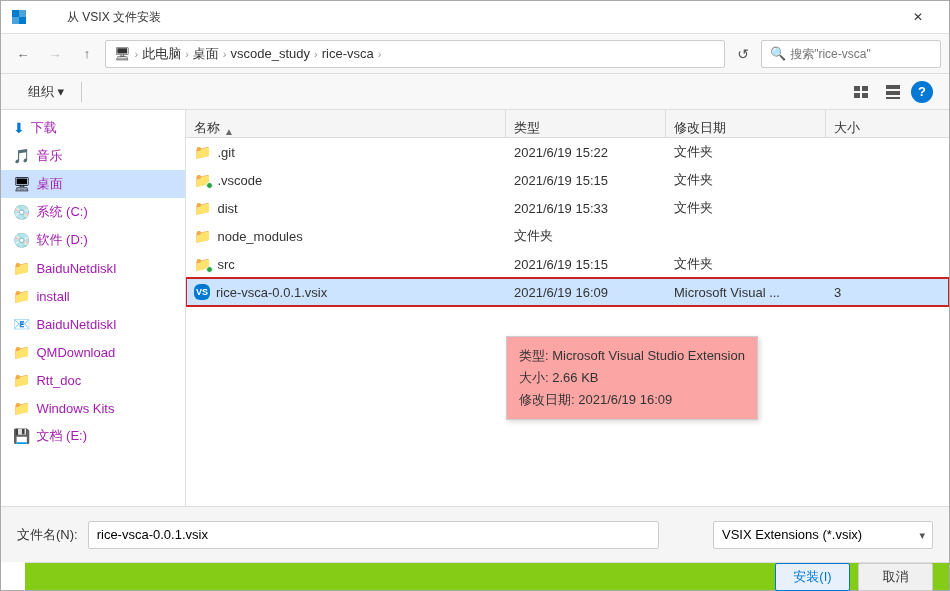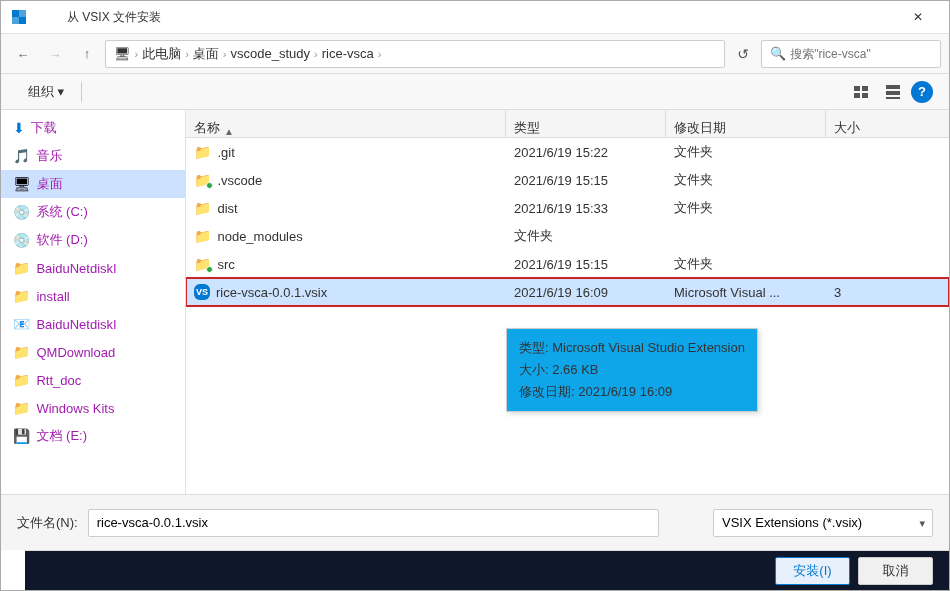--- a/index.html
+++ b/index.html
@@ -272,23 +272,23 @@
     }
     .file-cell.name { width: 320px; gap: 6px; }
     .file-cell.date { width: 160px; }
     .file-cell.type { width: 160px; }
     .file-cell.size { width: 80px; }
     .file-icon { font-size: 14px; flex-shrink: 0; }
 
     
     .tooltip {
       position: absolute;
-      top: 218px;
+      top: 226px;
       left: 320px;
-      background: #0ea5e9;
+      background: #fca5a5;
       border: 1px solid #ccc;
       padding: 8px 12px;
       font-size: 13px;
       color: #333;
       line-height: 1.7;
       box-shadow: 2px 2px 5px rgba(0,0,0,0.15);
       z-index: 10;
       white-space: nowrap;
     }
 
@@ -345,28 +345,28 @@
       right: 8px;
       top: 50%;
       transform: translateY(-50%);
       pointer-events: none;
       color: #555;
       font-size: 11px;
     }
 
     
     .action-row {
-      height: 40px;
+      height: 28px;
       display: flex;
       align-items: center;
       justify-content: flex-end;
       padding: 0 16px;
       gap: 8px;
       border-top: 1px solid #ddd;
-      background: #0f172a;
+      background: #84cc16;
       margin-left: 24px;
     }
     .action-btn {
       height: 28px;
       min-width: 75px;
       padding: 0 16px;
       border: 1px solid #ccc;
       background: #f0f0f0;
       cursor: pointer;
       font-size: 13px;

